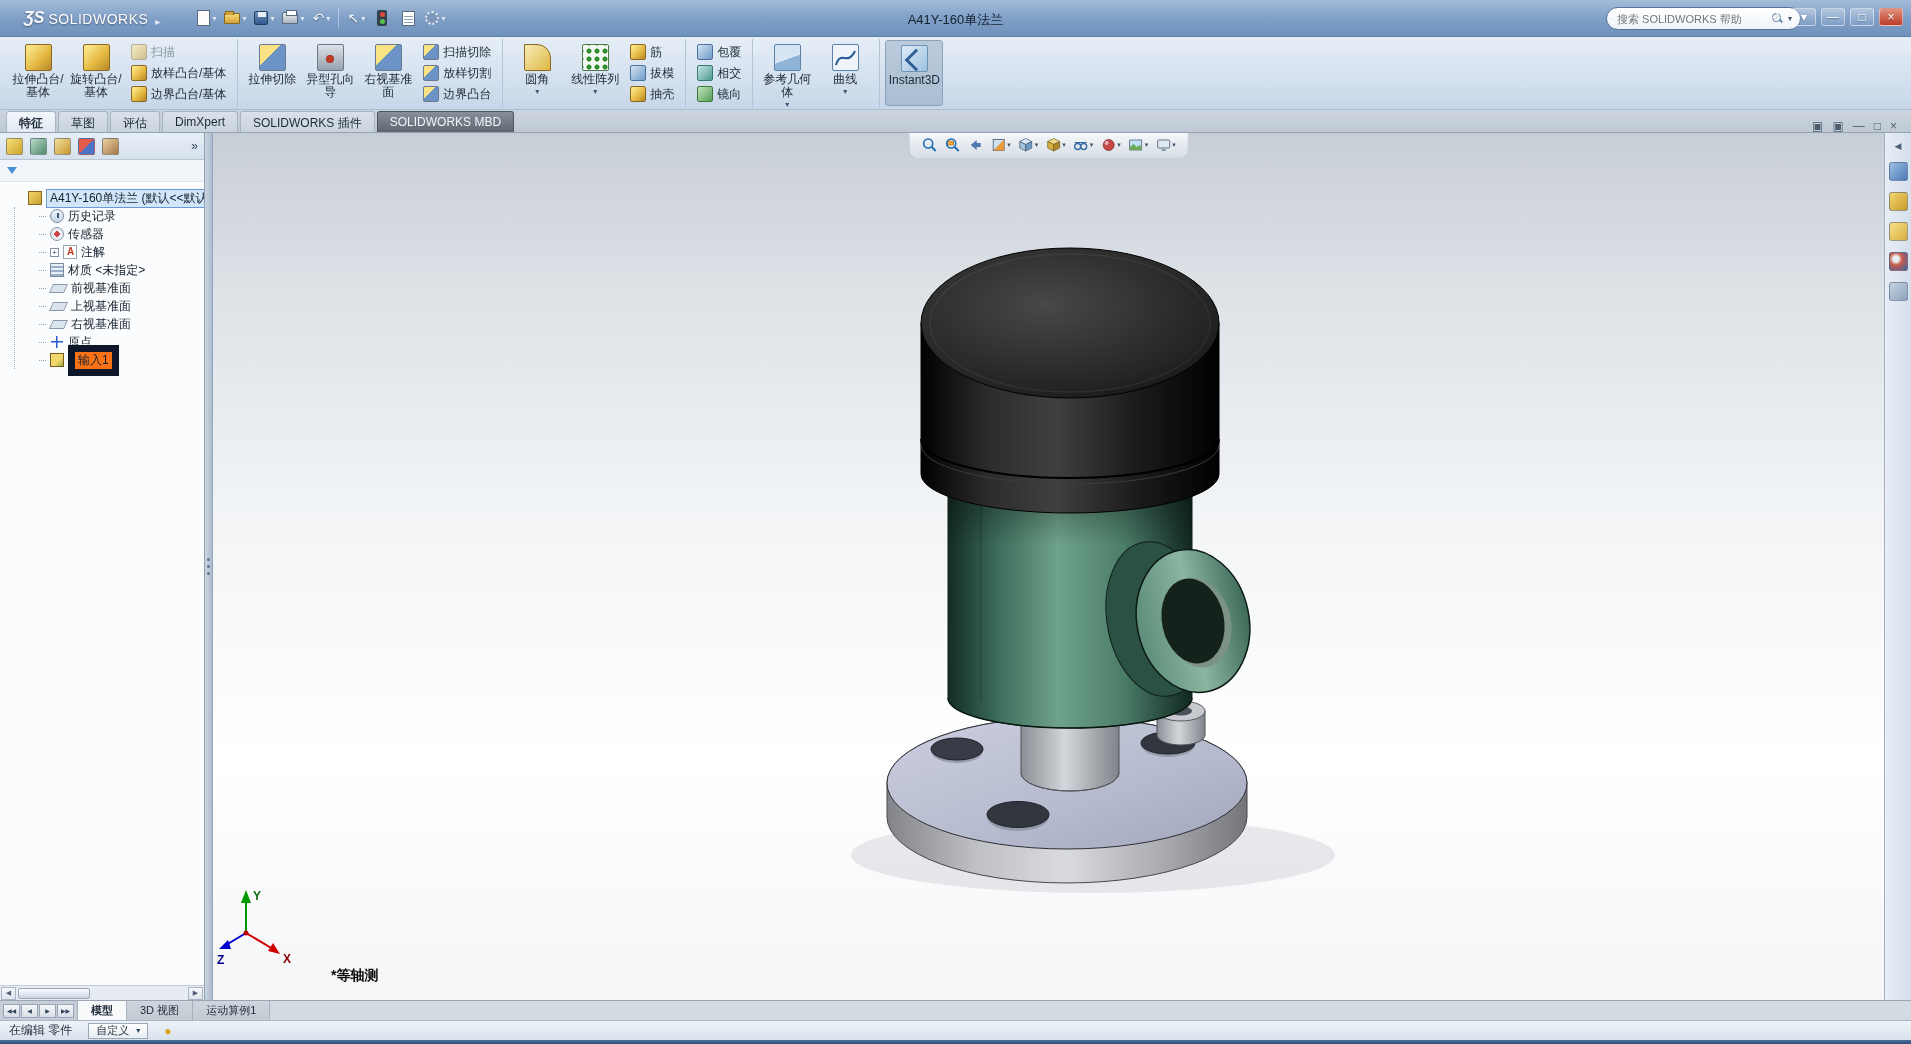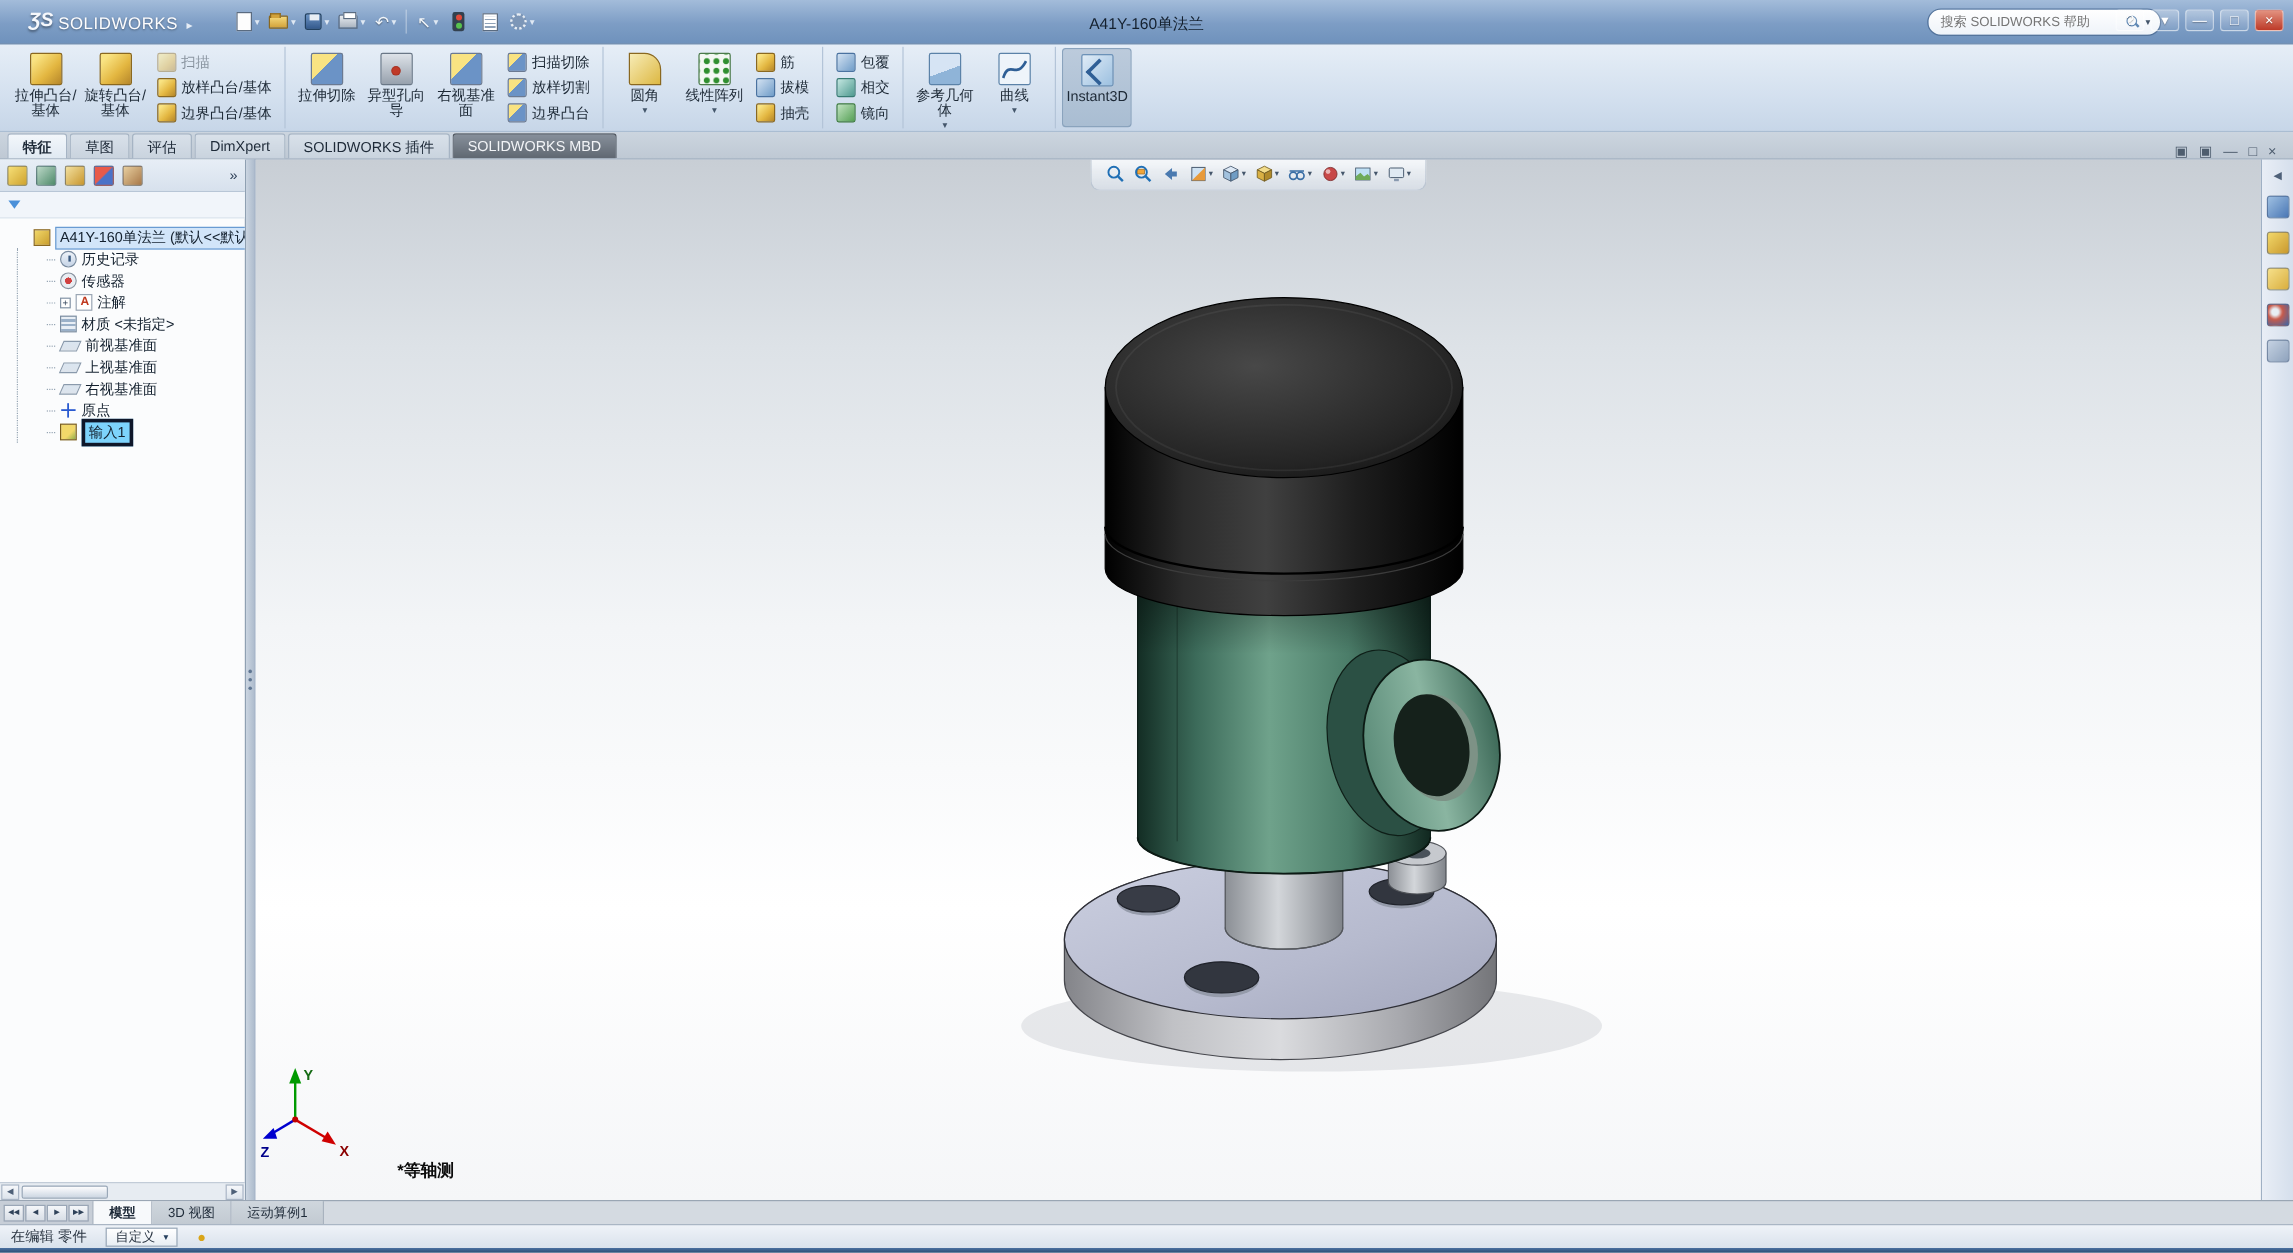--- a/index.html
+++ b/index.html
@@ -88,21 +88,21 @@
   .t-prop { background:linear-gradient(135deg,#bcd8c8,#4e8a6a); }
   .t-conf { background:linear-gradient(135deg,#f2e0a0,#c8962e); }
   .t-dimx { background:linear-gradient(135deg,#e85a4a 49%,#4a72c8 51%); }
   .t-disp { background:linear-gradient(135deg,#e8cfa0,#a87848); }
   .overflow { margin-left:auto; font-size:12px; color:#2e4058; }
   .filter-row { height:22px; display:flex; align-items:center; gap:6px; padding:0 7px; background:#f1f5fa; border-bottom:1px solid #dde5ee; }
   .funnel { width:0; height:0; border-left:5px solid transparent; border-right:5px solid transparent; border-top:7px solid #4a90d9; }
   .tree { flex:1; padding:7px 4px 0; font-size:12px; color:#13202e; overflow:hidden; }
   .trow { display:flex; align-items:center; gap:4px; height:18px; white-space:nowrap;padding-left:24px; }
   .root-label { background:#d2e5f9; border:1px solid #699bd2; padding:0 3px; }
-  .sel-label { background:#7dd3fc; border:3px solid #0f172a; padding:0 3px; }
+  .sel-label { background:#f97316; border:7px solid #0f172a; padding:0 3px; }
   .children { margin-left:10px; border-left:1px dotted #96a5b4; }
   .dash { width:7px; height:0; border-top:1px dotted #96a5b4; flex:0 0 auto; }
   .exp { width:9px; height:9px; border:1px solid #8293a6; background:#fff; font-size:8px; line-height:7px; text-align:center; color:#2e4058; flex:0 0 auto; }
   .tic { width:14px; height:14px; flex:0 0 auto; position:relative; }
   .tic-part { background:linear-gradient(135deg,#f2d86a,#c99e2e); border:1px solid #8a6820; }
   .tic-history { background:linear-gradient(#eef3f9,#c6d4e6); border:1px solid #7a8ca0; border-radius:50%; }
   .tic-history::after { content:""; position:absolute; left:6px; top:3px; width:1.5px; height:5px; background:#3a5a80; }
   .tic-sensor { border-radius:50%; background:radial-gradient(circle,#d04040 32%,#e9edf2 34%); border:1px solid #8893a0; }
   .tic-ann { background:#fff; border:1px solid #9aa6b4; }
   .tic-ann::after { content:"A"; position:absolute; left:3px; top:0px; font-size:10px; font-weight:bold; color:#c03a20; }

